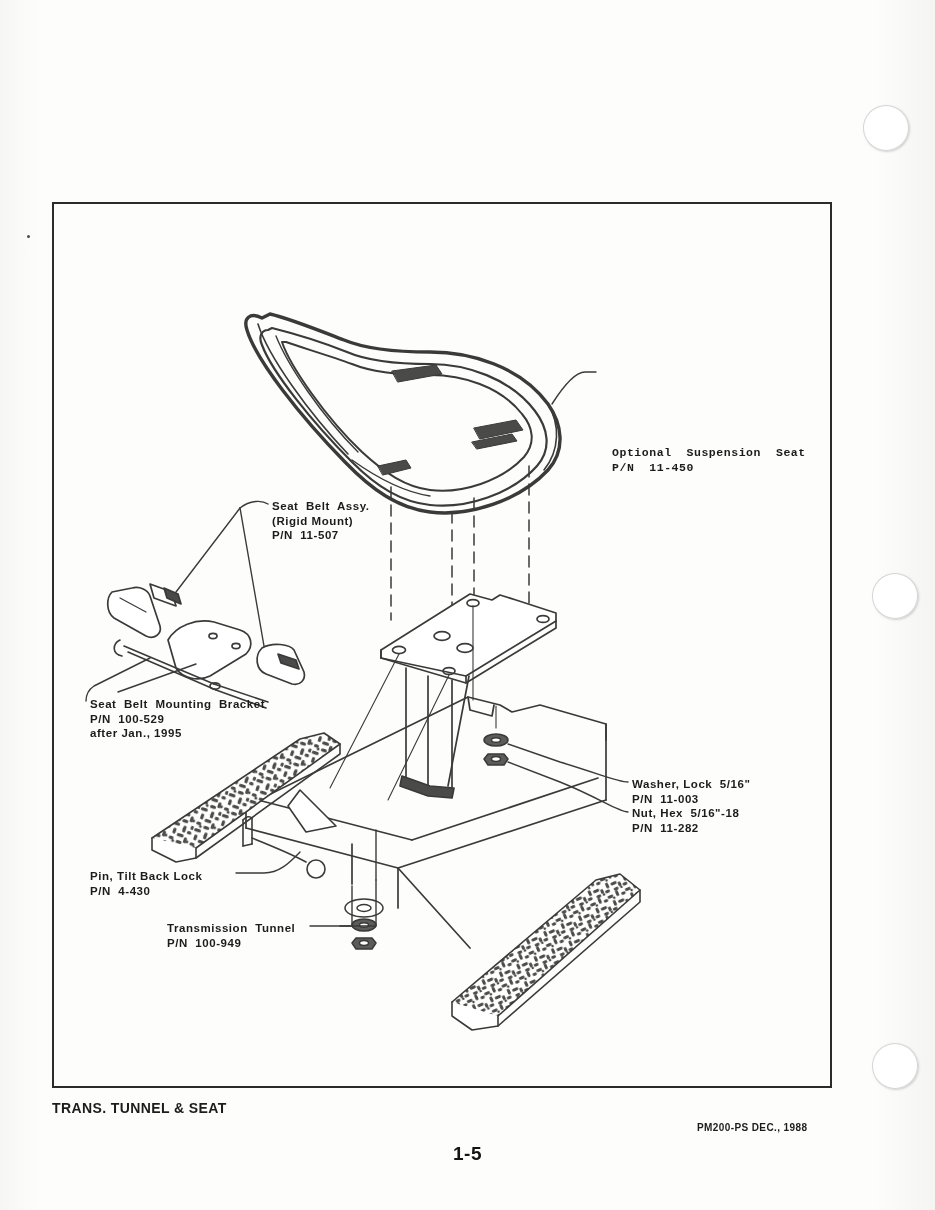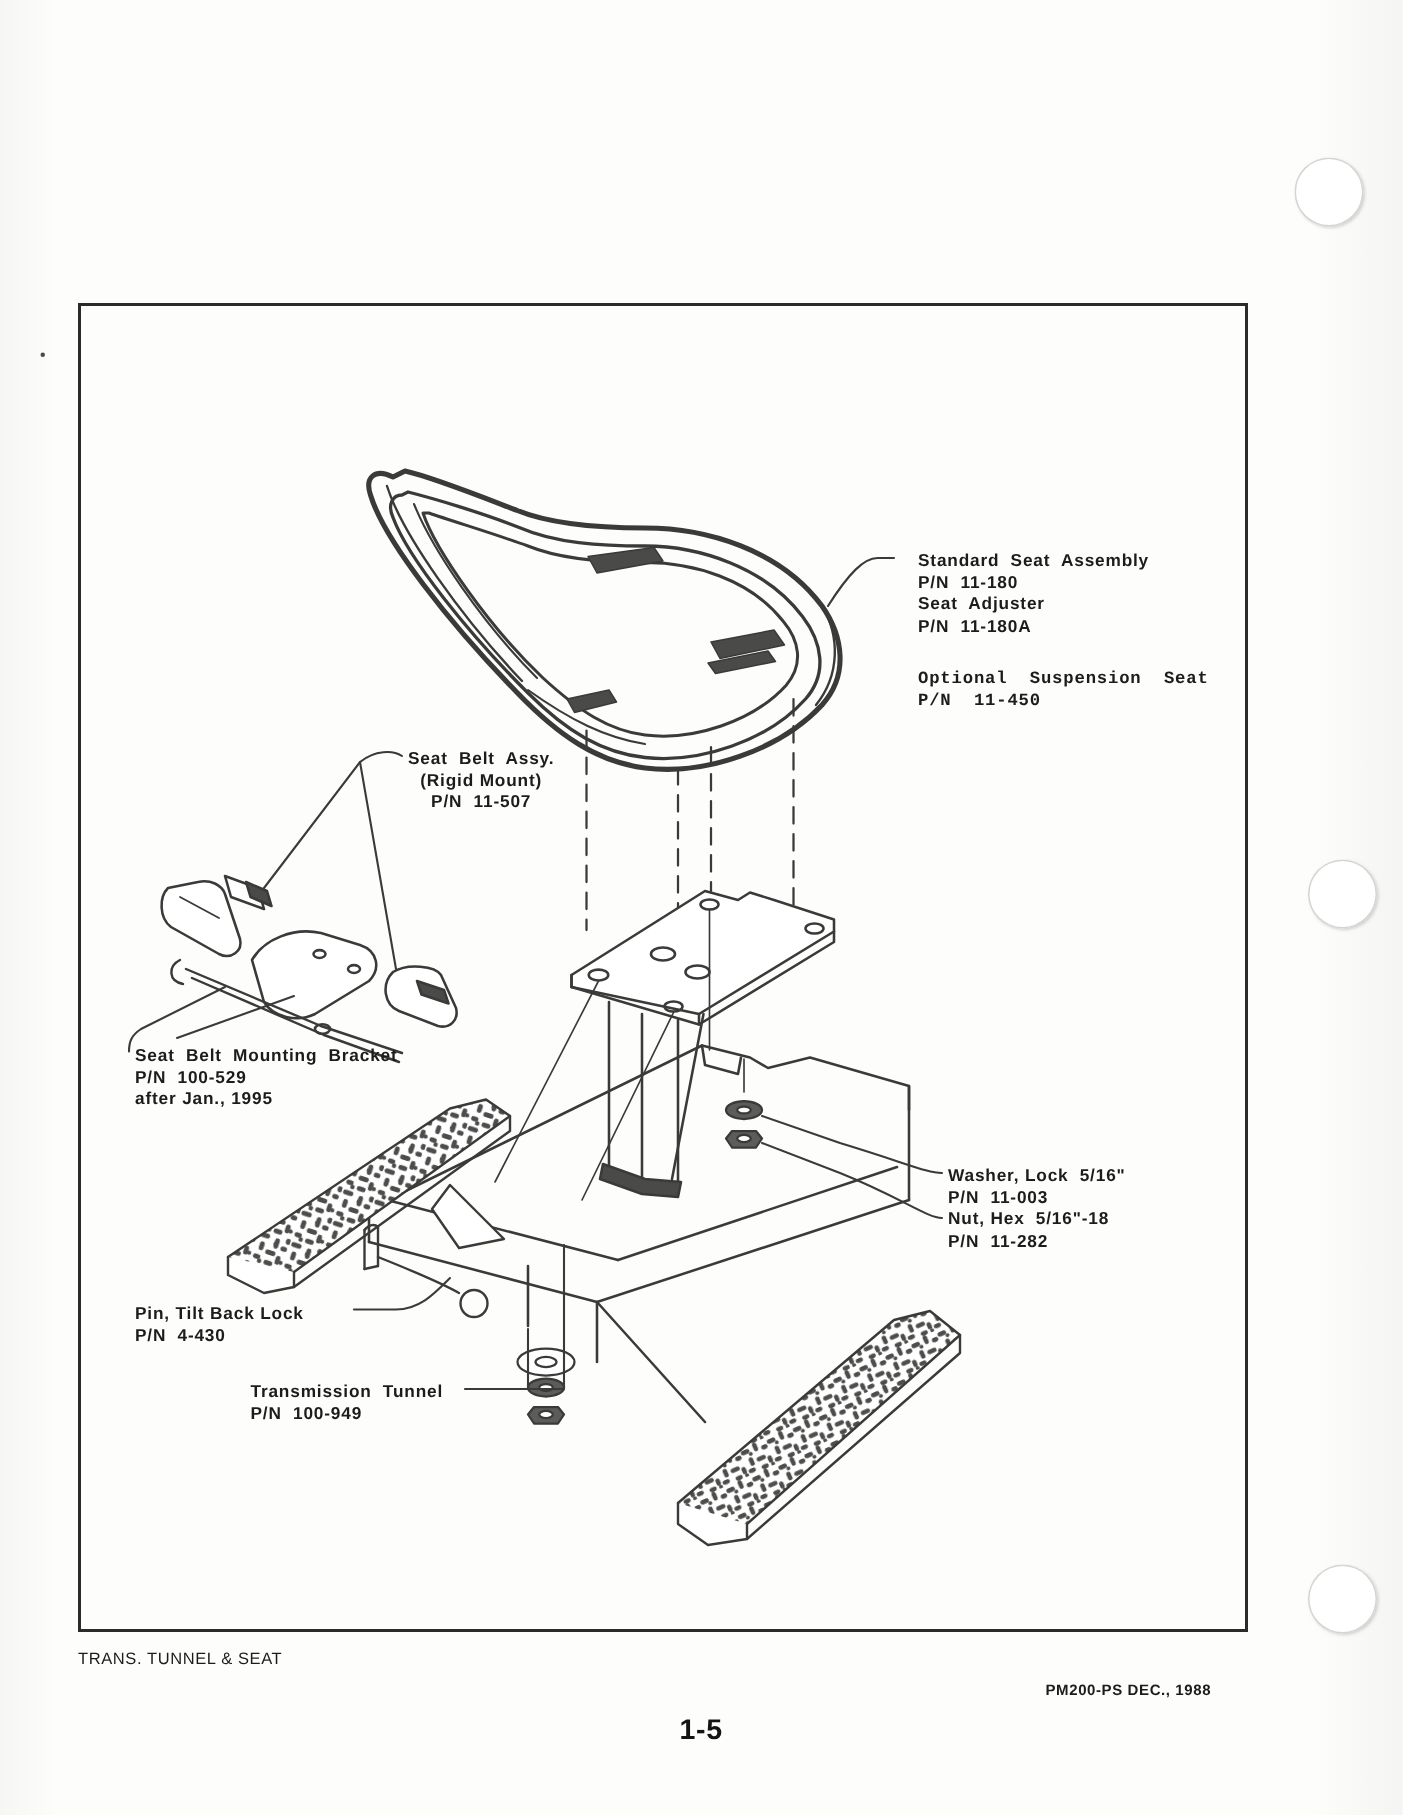--- a/index.html
+++ b/index.html
@@ -70,22 +70,22 @@
     font-weight: bold;
     line-height: 14.6px;
     letter-spacing: 0.55px;
     color: #1c1c1c;
     white-space: pre;
   }
   .footer-left {
     position: absolute;
     left: 52px;
     top: 1100px;
-    font-size: 11px;
-    font-weight: normal;
+    font-size: 14px;
+    font-weight: bold;
     letter-spacing: 0.4px;
     color: #1c1c1c;
   }
   .footer-right {
     position: absolute;
     left: 697px;
     top: 1122px;
     font-size: 10px;
     font-weight: bold;
     letter-spacing: 0.4px;
@@ -377,29 +377,25 @@
 
       <g stroke="#3a3a38" stroke-width="1.1">
         <path d="M399 654 L330 788"></path>
         <path d="M449 675 L388 800"></path>
         <path d="M473 606 L473 700"></path>
         <path d="M496 728 L496 706"></path>
       </g>
     </g>
   </svg>
 
-  <div class="callout" style="left:612px; top:367px;">Standard  Seat  Assembly
-P/N  11-180
-Seat  Adjuster
-P/N  11-180A</div>
 
   <div class="callout" style="left:612px; top:446px;font-family:Liberation Mono, monospace;">Optional  Suspension  Seat
 P/N  11-450</div>
 
-  <div class="callout" style="left:272px; top:499px;text-align:center;">Seat  Belt  Assy.
+  <div class="callout" style="left:272px; top:499px;">Seat  Belt  Assy.
 (Rigid Mount)
 P/N  11-507</div>
 
   <div class="callout" style="left:90px; top:697px;">Seat  Belt  Mounting  Bracket
 P/N  100-529
 after Jan., 1995</div>
 
   <div class="callout" style="left:632px; top:777px;">Washer, Lock  5/16"
 P/N  11-003
 Nut, Hex  5/16"-18

